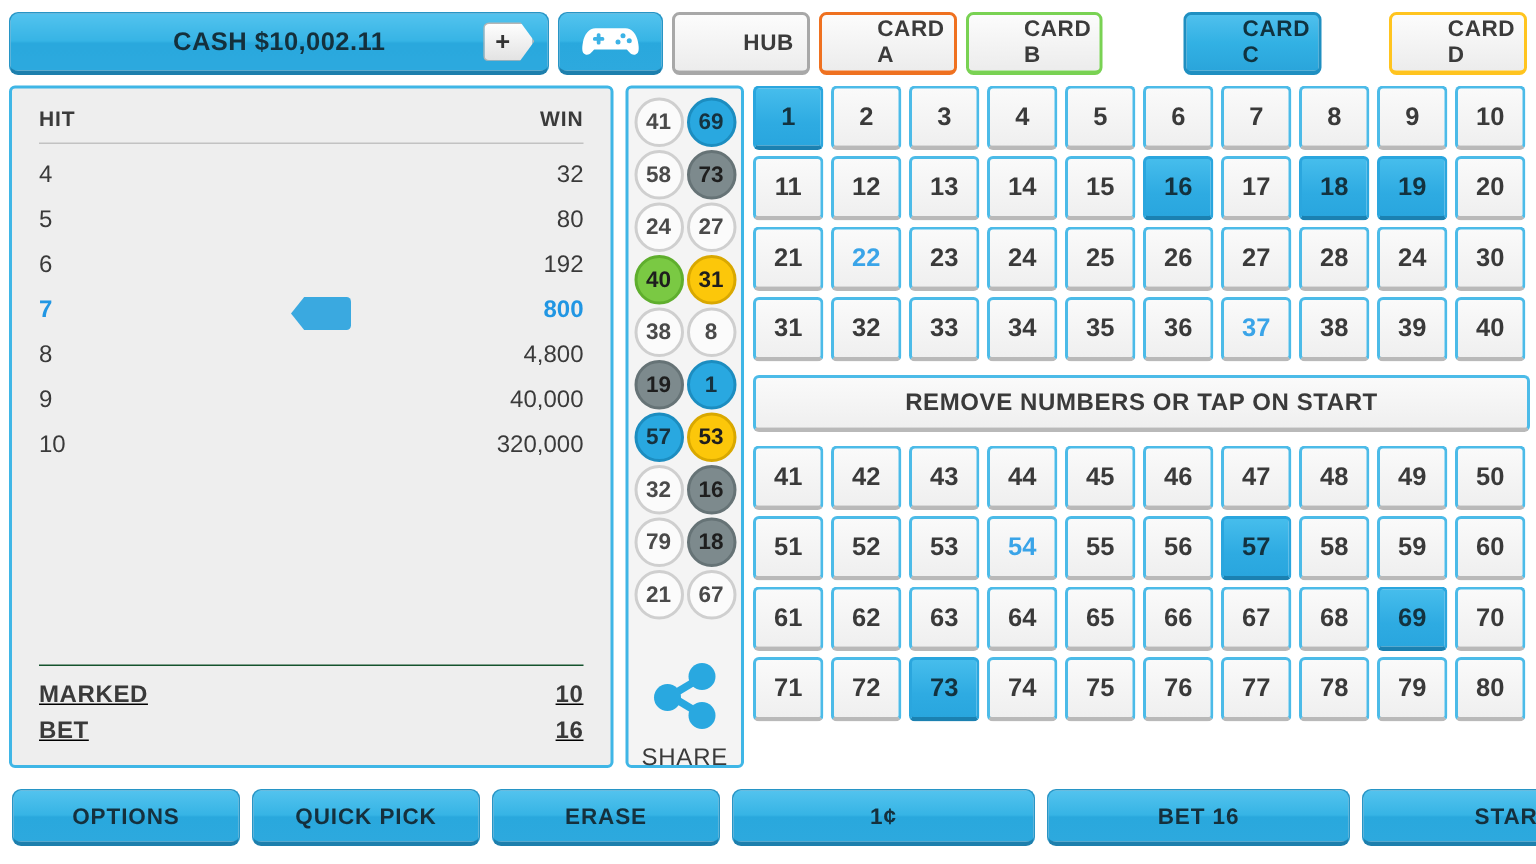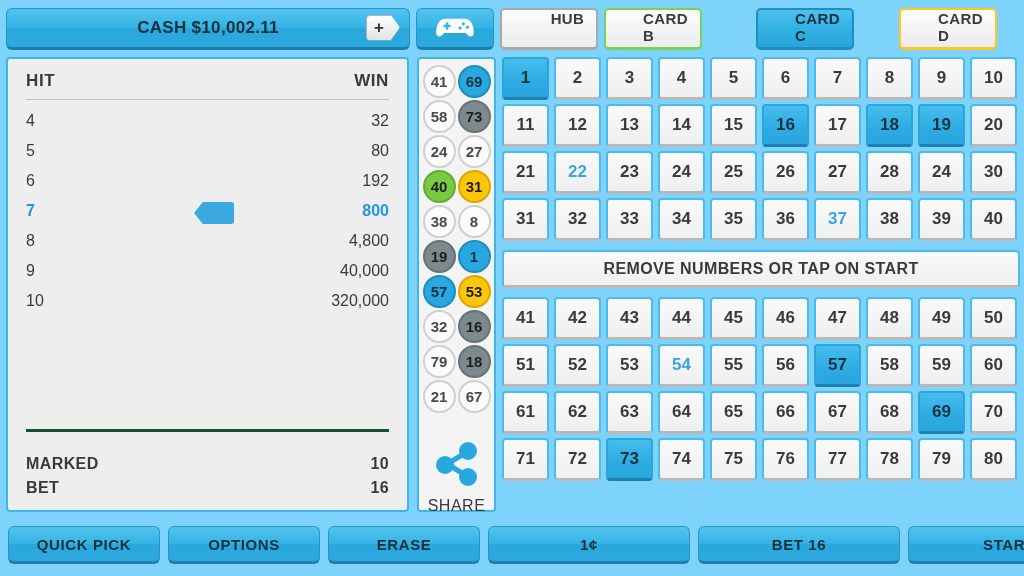--- a/index.html
+++ b/index.html
@@ -5,21 +5,21 @@
   * { box-sizing: border-box; margin: 0; padding: 0; }
   html, body {
     width: 1024px; height: 576px;
     background: #d8f1fb;
     font-family: "Liberation Sans", sans-serif;
     overflow: hidden;
   }
   #app {
     position: relative;
     width: 1024px; height: 576px;
-    background: #7dd3fc;
+    background: #ffffff;
   }
 
   
   .bluebtn {
     background: linear-gradient(180deg,#53c3ee 0%,#36b4e5 48%,#29a8dd 52%,#2da9de 100%);
     border: 1px solid #2795c6;
     border-bottom: 3px solid #1d7fad;
     border-radius: 6px;
     color: #15303d;
     font-weight: bold;
@@ -59,21 +59,21 @@
   .gamepadbtn { width: 78px; height: 42px; }
   .gamepad-svg { width: 40px; height: 26px; }
 
   .cardtab {
     width: 98px; height: 42px;
     background: linear-gradient(180deg,#fcfcfc,#ececec);
     border: 2px solid #9e9e9e;
     border-bottom-width: 3px;
     border-radius: 5px;
     font-size: 15px; font-weight: bold; color:#3b3b3b;
-    display:flex;justify-content:center;
+    display:flex;align-items:center;justify-content:center;
     letter-spacing:.4px;
     cursor:pointer; user-select:none;padding-left:37px;
   }
   .cardtab.hub  { border-color:#a8a8a8; }
   .cardtab.a    { border-color:#ef7120; }
   .cardtab.b    { border-color:#79d253; }
   .cardtab.d    { border-color:#ffc41f;margin-left:39px; }
   .cardtab.active {
     background: linear-gradient(180deg,#4fc0ed 0%,#32b1e4 50%,#2aa5db 100%);
     border-color:#1f8fc1; color:#10323f;margin-left:48px;
@@ -84,21 +84,21 @@
     position: absolute; left: 6px; top: 57px;
     width: 403px; height: 455px;
     background: #eeeeee;
     border: 2px solid #3fb6e6;
     border-radius: 4px;
     padding: 12px 18px 10px 18px;
     display:flex; flex-direction:column;
   }
   .pt-headrow {
     display:flex; justify-content:space-between;
-    font-size: 17px; font-weight: bold; color:#3a3a3a;
+    font-size: 14px; font-weight: bold; color:#3a3a3a;
     letter-spacing:.6px;
     padding-bottom: 8px;
     border-bottom: 1px solid #c2c2c2;
   }
   .pt-rows { padding-top: 6px; position:relative; }
   .pt-row {
     display:flex; justify-content:space-between;
     font-size: 16px; color:#3a3a3a; font-weight:500;
     padding: 6px 0;
   }
@@ -106,21 +106,21 @@
   .pt-row.hl .pt-hit { color:#2196e3; }
   .pt-marker {
     position:absolute;
     left: 168px;
     width: 40px; height: 22px;
     background:#3aa9e0;
     clip-path: polygon(0 50%, 22% 0, 100% 0, 100% 100%, 22% 100%);
     border-radius: 0 3px 3px 0;
   }
   .pt-spacer { flex: 1 1 auto; }
-  .pt-foot { border-top: 3px solid #14532d; padding-top: 20px; }
+  .pt-foot { border-top: 1px solid #14532d; padding-top: 8px; text-decoration: underline; }
   .pt-footrow {
     display:flex; justify-content:space-between;
     font-size: 16px; font-weight: bold; color:#3a3a3a;
     padding: 3px 0;
     letter-spacing:.4px;
   }
 
   
   .ballcol {
     position:absolute; left: 417px; top:57px;
@@ -221,20 +221,23 @@
         <rect x="10" y="11" width="9" height="3" rx="1.2" fill="#3cb3e6"></rect>
         <rect x="13" y="8" width="3" height="9" rx="1.2" fill="#3cb3e6"></rect>
         <circle cx="34" cy="10" r="2" fill="#3cb3e6"></circle>
         <circle cx="39" cy="14" r="2" fill="#3cb3e6"></circle>
         <circle cx="30" cy="15" r="2" fill="#3cb3e6"></circle>
       </svg>
     </div>
 
     <div class="cardtab hub">
         <span>HUB</span>
+      </div>
+    <div class="cardtab a">
+        <span>CARD A</span>
       </div>
     <div class="cardtab b">
         <span>CARD B</span>
       </div>
     <div class="cardtab active">
         <span>CARD C</span>
       </div>
     <div class="cardtab d">
         <span>CARD D</span>
       </div>
@@ -407,21 +410,21 @@
         <div class="cell">75</div>
         <div class="cell">76</div>
         <div class="cell">77</div>
         <div class="cell">78</div>
         <div class="cell">79</div>
         <div class="cell">80</div>
       </div>
   </div>
 
   <div class="bottombar">
+    <div class="bluebtn bb-sm">OPTIONS</div>
     <div class="bluebtn bb-sm">QUICK PICK</div>
-    <div class="bluebtn bb-sm">OPTIONS</div>
     <div class="bluebtn bb-sm">ERASE</div>
     <div class="bluebtn bb-lg">1¢</div>
     <div class="bluebtn bb-lg">BET 16</div>
     <div class="bluebtn bb-lg">START</div>
   </div>
 
 </div>
 
 </body></html>

